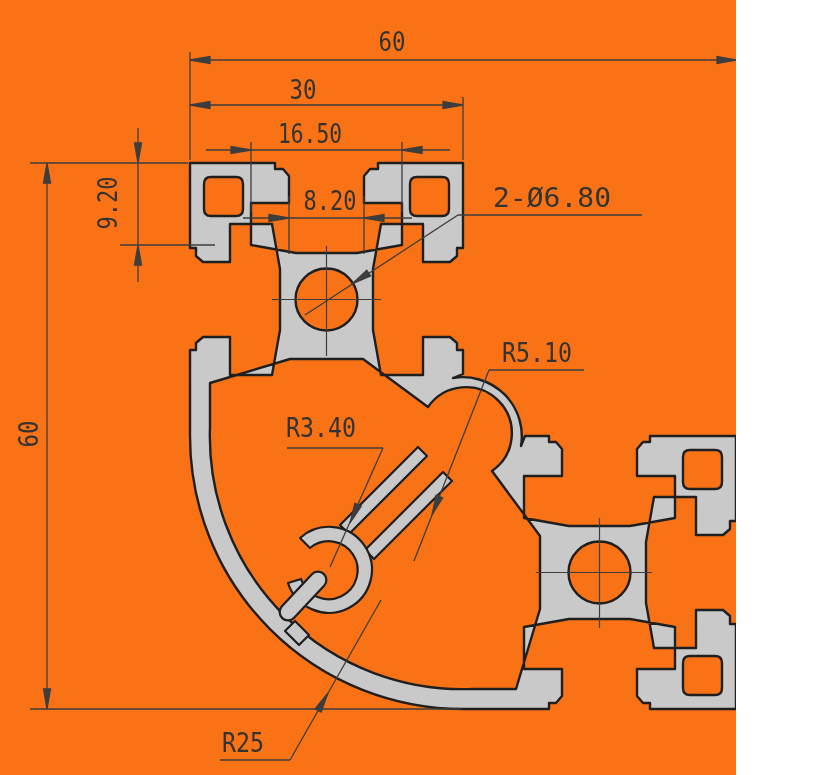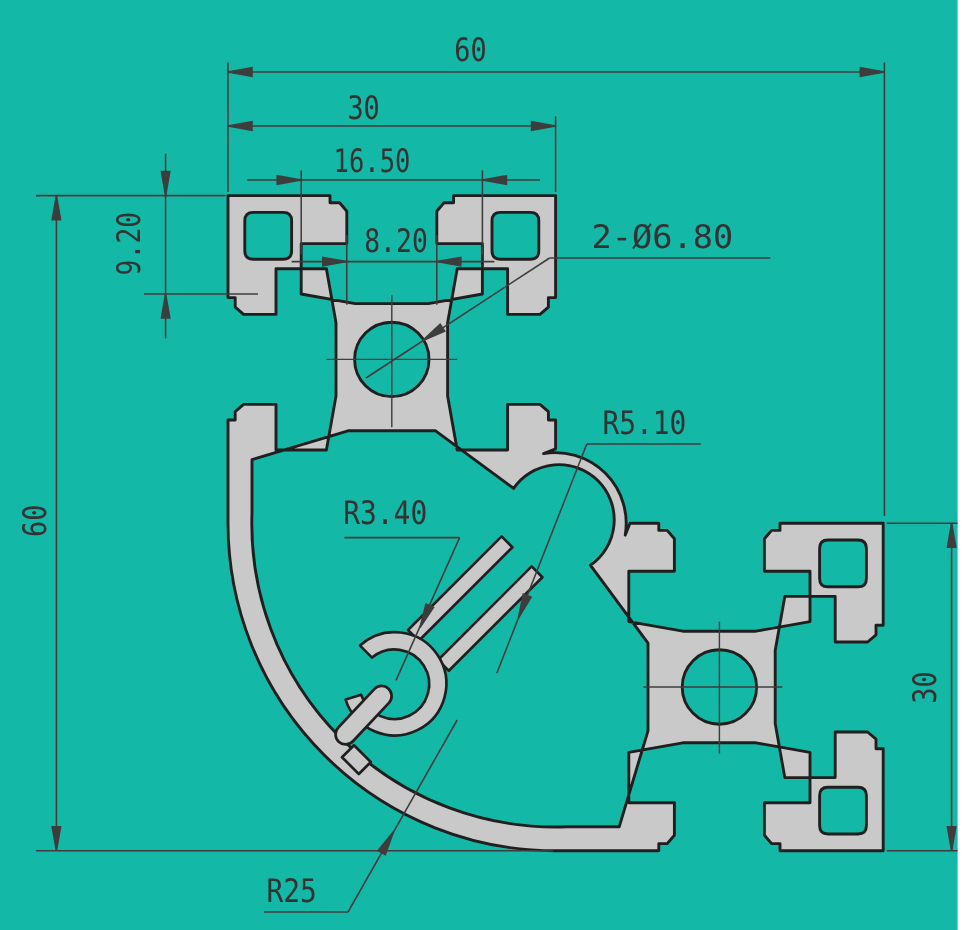--- a/index.html
+++ b/index.html
@@ -1,16 +1,16 @@
 <!DOCTYPE html>
 <html><head>
 <meta charset="utf-8">
 <style>
   html,body{margin:0;padding:0;background:#ffffff;}
-  .canvas{width:798px;height:775px;position:relative;background:#14b8a6;overflow:hidden;
+  .canvas{width:736px;height:775px;position:relative;background:#f97316;overflow:hidden;
           font-family:"DejaVu Sans Mono", monospace;}
   svg{display:block;}
   .dimtxt{font-family:"DejaVu Sans Mono", monospace;font-size:27px;fill:#333;}
 </style>
 </head>
 <body>
 
 <div class="canvas">
 <svg width="816" height="775" viewBox="0 0 816 775">
 

